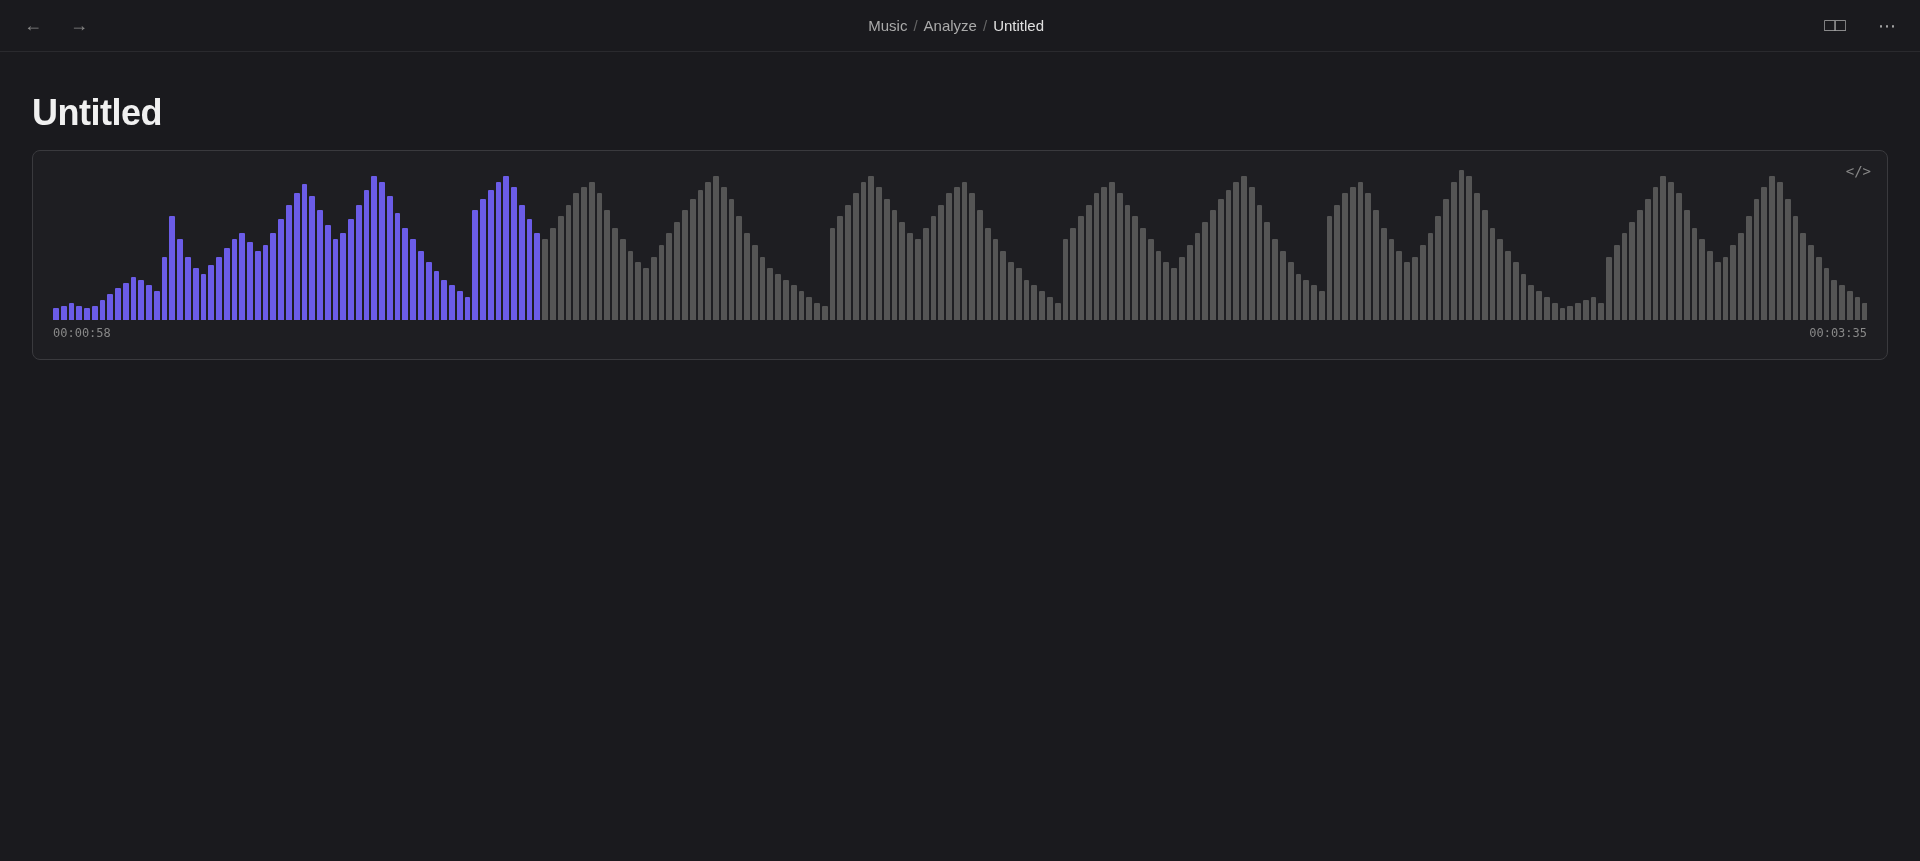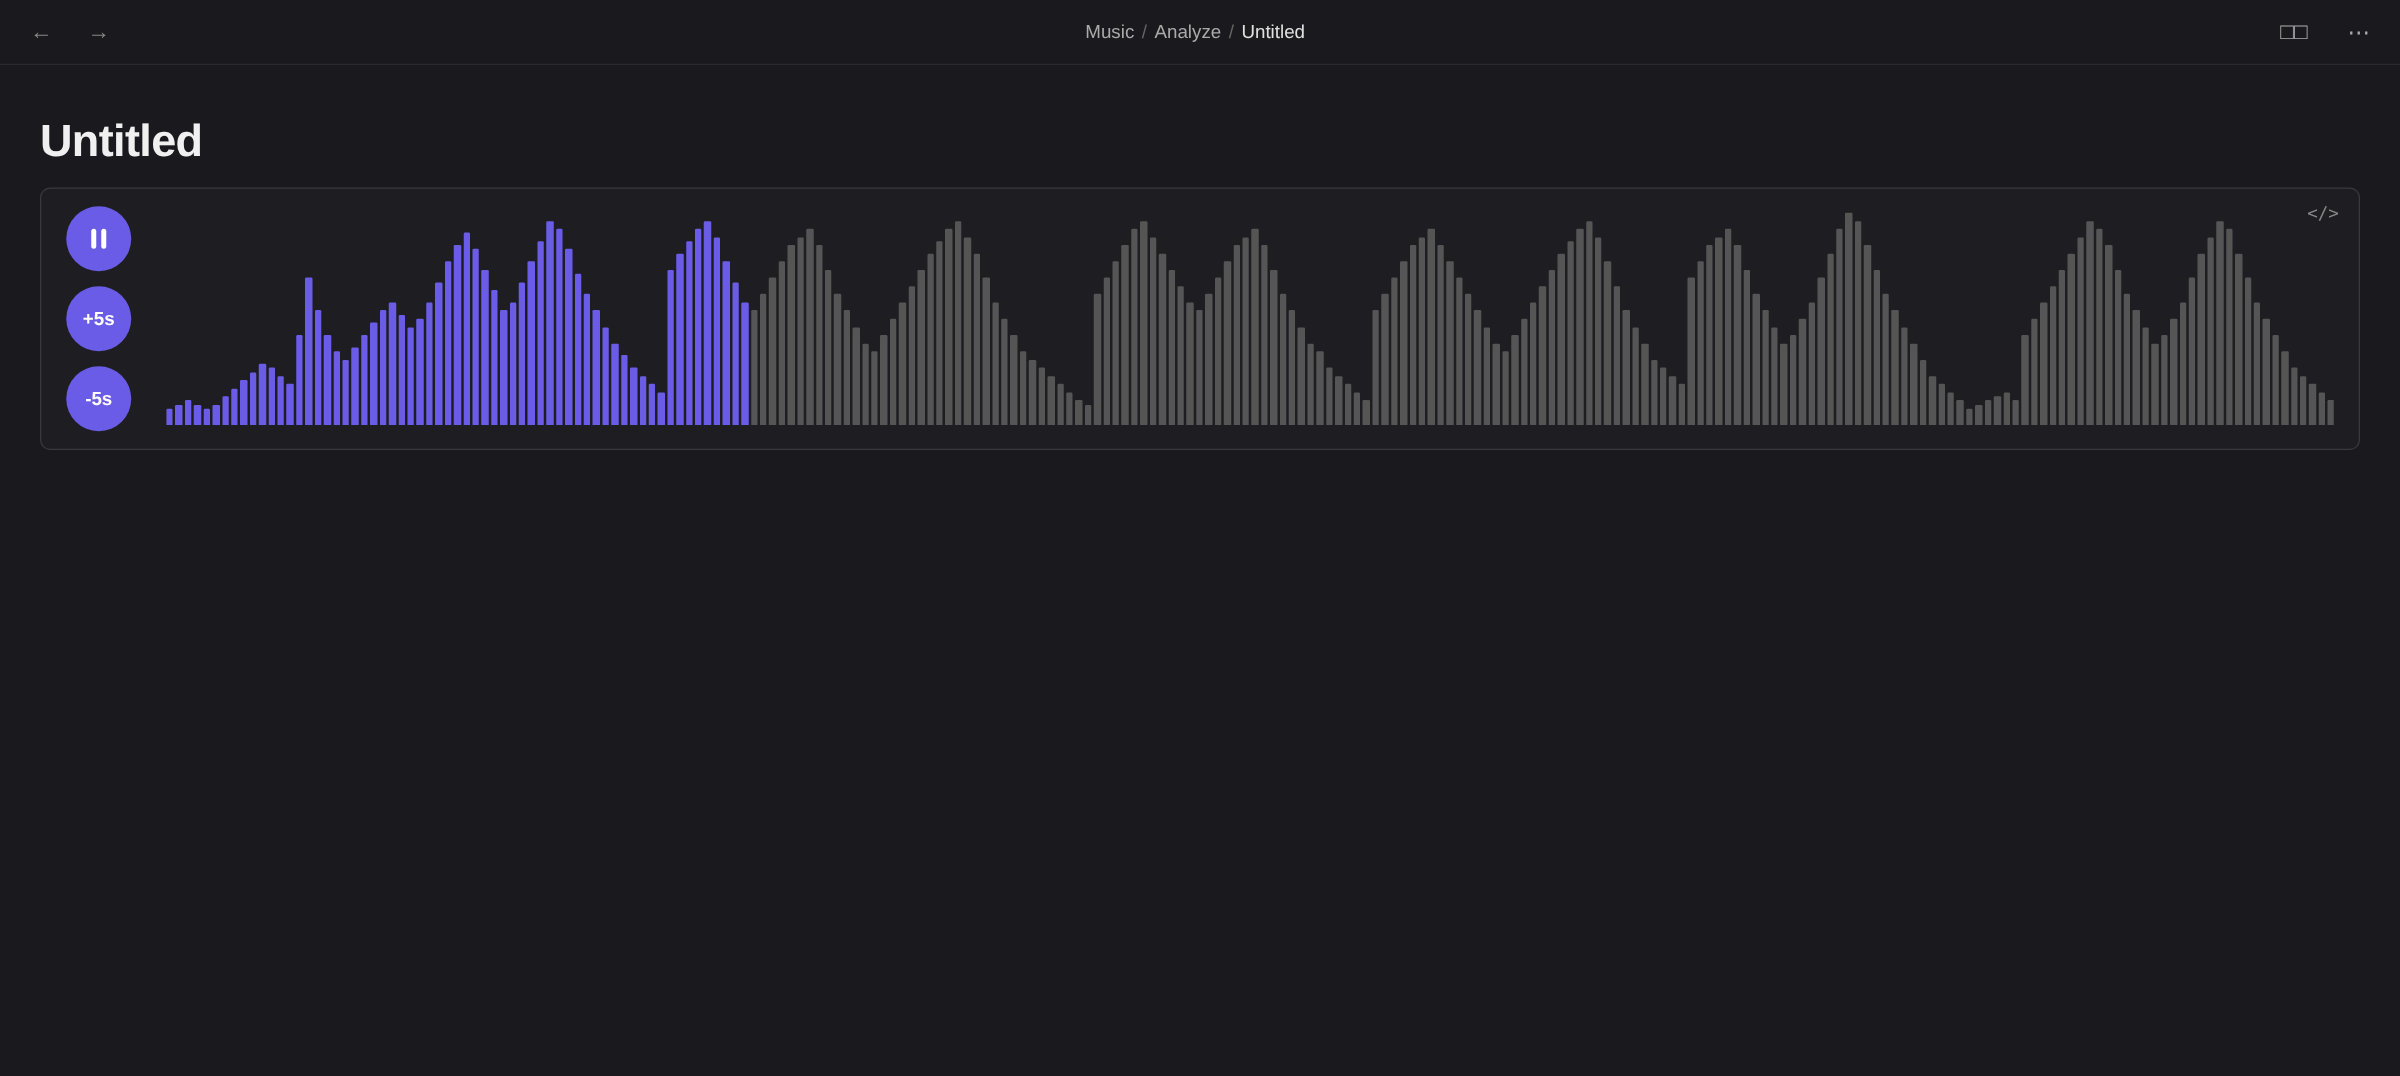--- a/index.html
+++ b/index.html
@@ -201,34 +201,20 @@
     <button class="icon-btn" title="Toggle sidebar">□□</button>
     <button class="icon-btn" title="More options">⋯</button>
   </div>
 </div>
 
 <div class="page-content">
   <h1 class="page-title">Untitled</h1>
 
   <div class="audio-player">
 
-    <div class="controls">
-      <button class="ctrl-btn" title="Pause/Play">
-        <div class="pause-icon">
-          <div class="pause-bar"></div>
-          <div class="pause-bar"></div>
-        </div>
-      </button>
-      <button class="ctrl-btn" title="Skip forward 5s">
-        <span>+5s</span>
-      </button>
-      <button class="ctrl-btn" title="Skip back 5s">
-        <span>-5s</span>
-      </button>
-    </div>
 
     <div class="waveform-wrapper">
       <div class="waveform-canvas" id="waveform-canvas">
           <div class="waveform-bar played" style="height: 7.69231%;"></div>
           <div class="waveform-bar played" style="height: 9.61538%;"></div>
           <div class="waveform-bar played" style="height: 11.5385%;"></div>
           <div class="waveform-bar played" style="height: 9.61538%;"></div>
           <div class="waveform-bar played" style="height: 7.69231%;"></div>
           <div class="waveform-bar played" style="height: 9.61538%;"></div>
           <div class="waveform-bar played" style="height: 13.4615%;"></div>
@@ -453,17 +439,21 @@
           <div class="waveform-bar unplayed" style="height: 57.6923%;"></div>
           <div class="waveform-bar unplayed" style="height: 50%;"></div>
           <div class="waveform-bar unplayed" style="height: 42.3077%;"></div>
           <div class="waveform-bar unplayed" style="height: 34.6154%;"></div>
           <div class="waveform-bar unplayed" style="height: 26.9231%;"></div>
           <div class="waveform-bar unplayed" style="height: 23.0769%;"></div>
           <div class="waveform-bar unplayed" style="height: 19.2308%;"></div>
           <div class="waveform-bar unplayed" style="height: 15.3846%;"></div>
           <div class="waveform-bar unplayed" style="height: 11.5385%;"></div>
         </div>
+      <div class="waveform-timestamps">
+        <span>00:00:58</span>
+        <span>00:03:35</span>
+      </div>
     </div>
 
     <div class="code-icon">&lt;/&gt;</div>
   </div>
 </div>
 
 </body></html>

